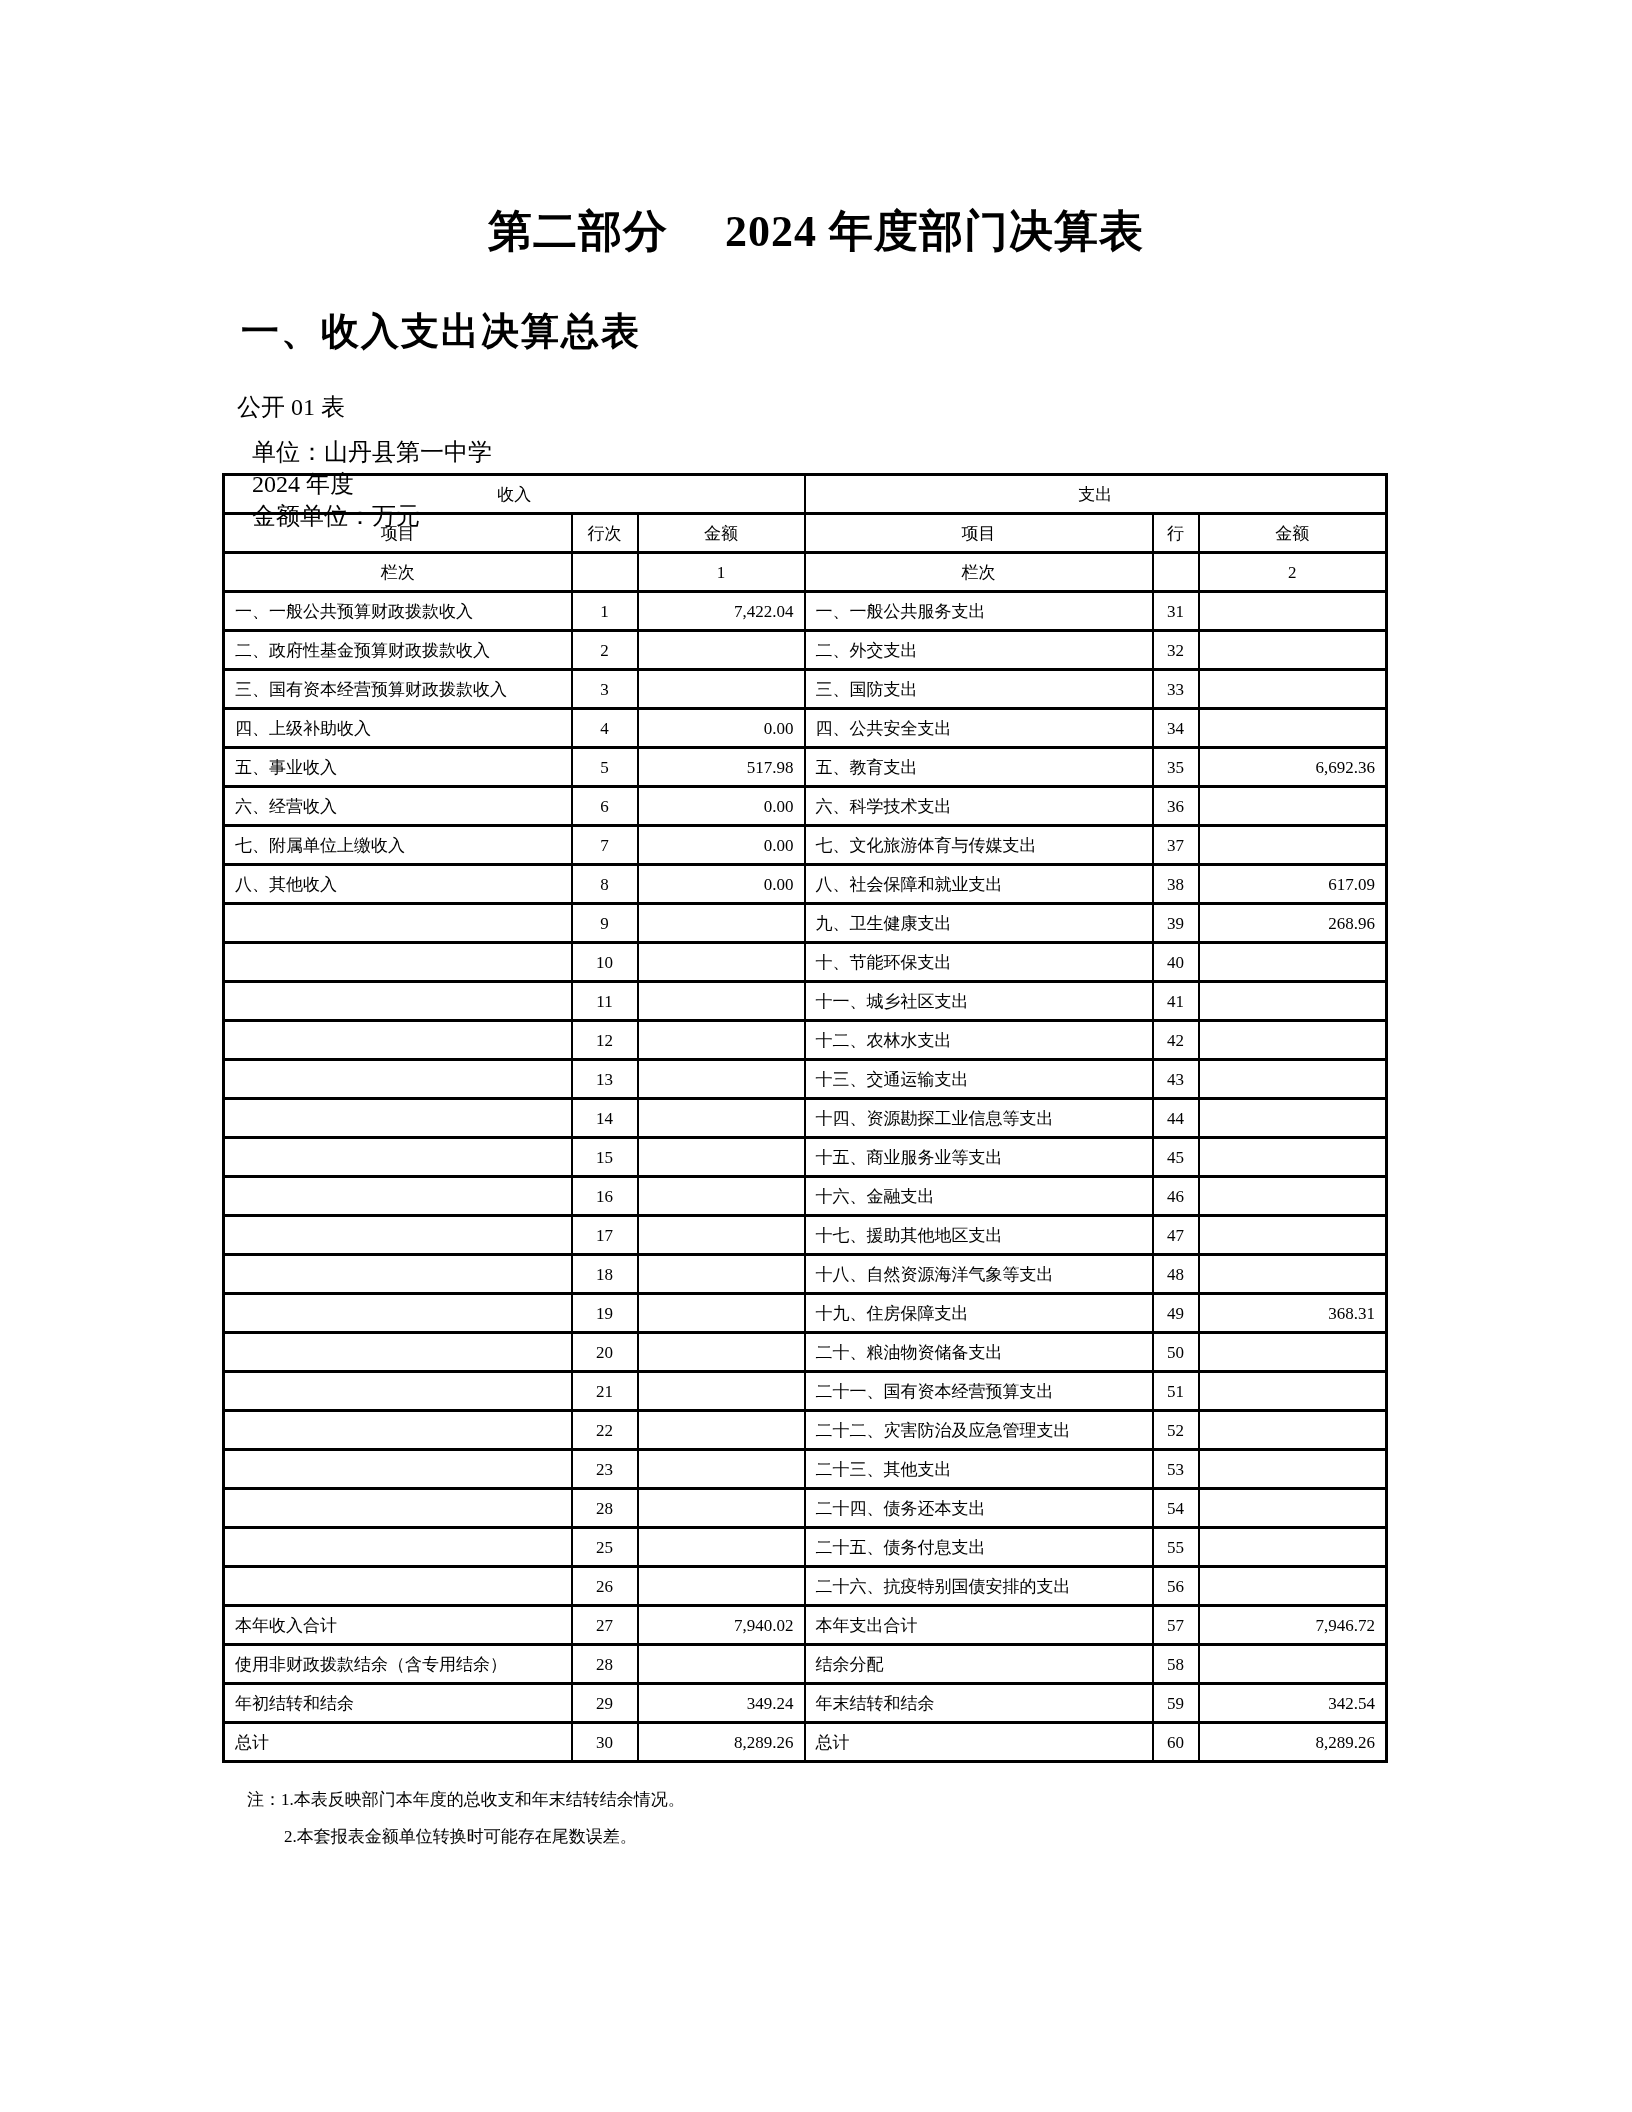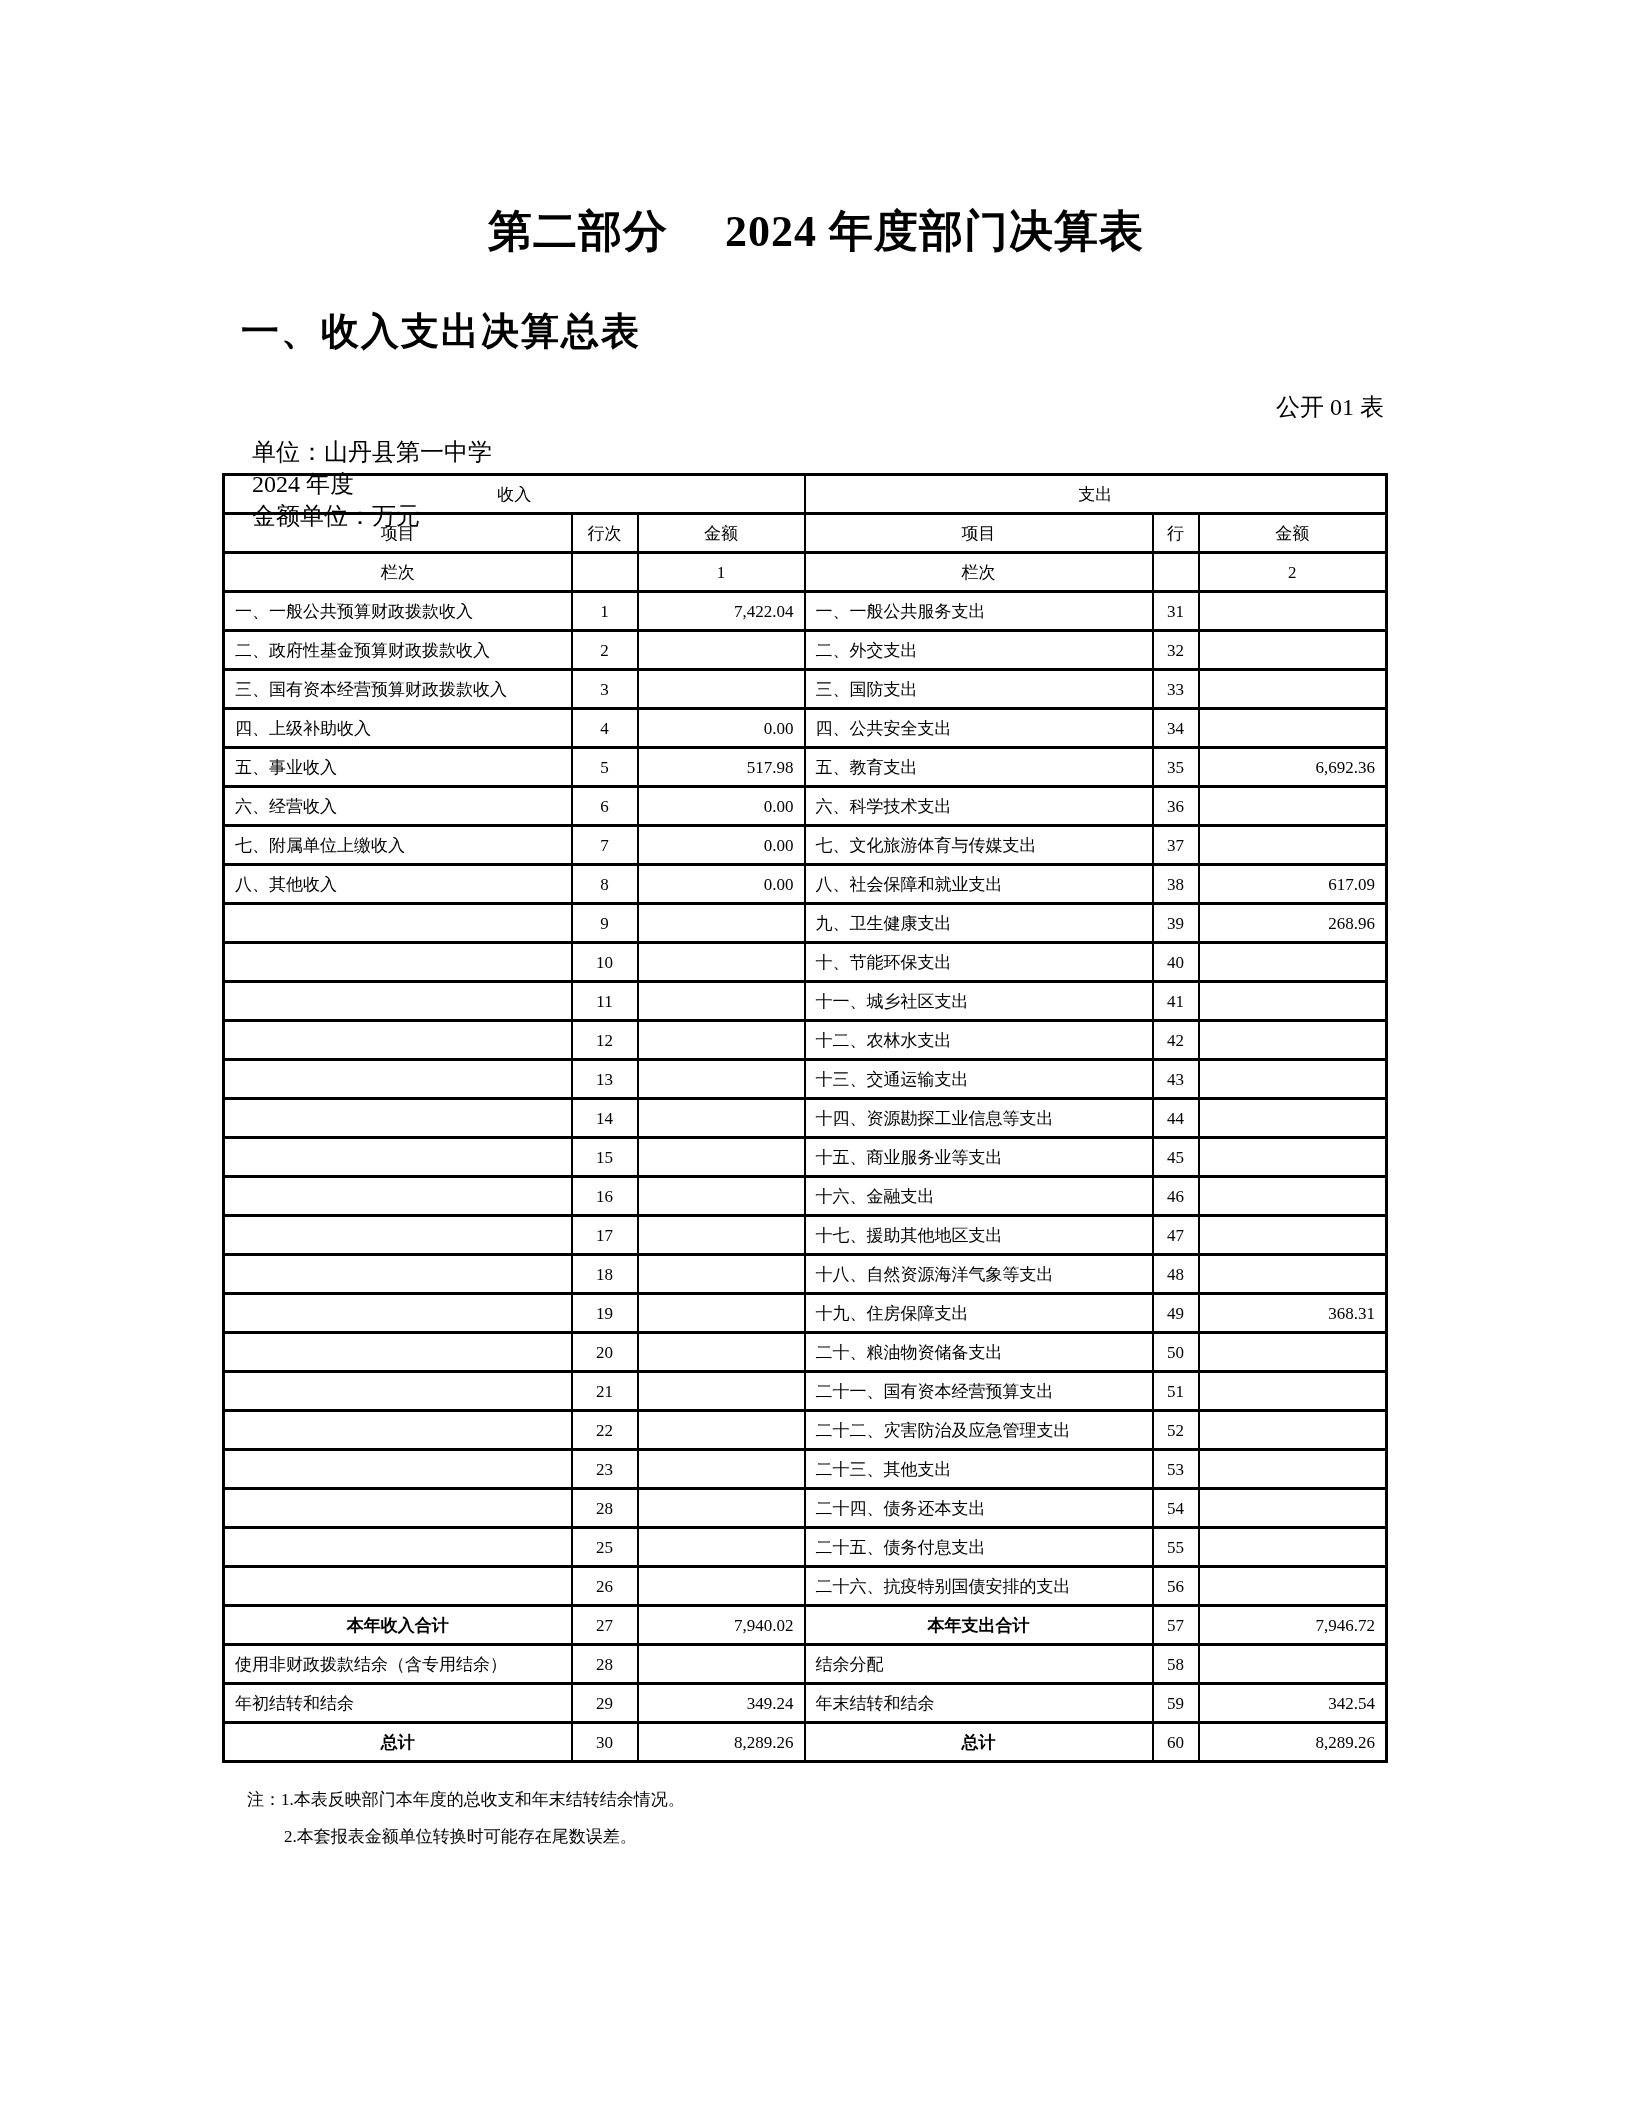--- a/index.html
+++ b/index.html
@@ -16,21 +16,21 @@
     white-space: pre; letter-spacing: 1px;
   }
   .subtitle {
     position: absolute; top: 306px; left: 241px; margin: 0;
     font-size: 38px; font-weight: bold;
     font-family: "Liberation Sans", "DejaVu Sans", sans-serif;
     letter-spacing: 2px;
   }
   .table-code {
     position: absolute; top: 391px; left: 237px; width: 1163px;
-    box-sizing: border-box; text-align: right; font-size: 24px; padding-right: 16px;
+    box-sizing: border-box; text-align: left; font-size: 24px; padding-right: 16px;
   }
   .meta-row {
     position: absolute; top: 436px; left: 237px; width: 1163px;
     box-sizing: border-box; display: flex; align-items: baseline;
     font-size: 24px; padding-left: 15px; flex-direction: column;
   }
   .meta-left  { flex: 1; text-align: left; }
   .meta-center{ flex: 0 0 auto; text-align: center; }
   .meta-right { flex: 1; text-align: right; }
 
@@ -43,21 +43,21 @@
     border: 2px solid #000;
     border-top-width: 3px; border-bottom-width: 3px;
     height: 36px; font-size: 17px; line-height: 1;
     padding: 0 10px; white-space: nowrap; overflow: hidden;
     font-family: "Liberation Serif", "DejaVu Serif", serif;
   }
   td.ghead, td.chead, td.rowno { text-align: center; padding: 0; }
   td.item { text-align: left; }
   td.amt  { text-align: right; }
   td.total {
-    text-align: center; font-weight: bold;
+    text-align: left; font-weight: normal;
     font-family: "Liberation Sans", "DejaVu Sans", sans-serif;
   }
   .note { position: absolute; font-size: 17px; white-space: pre; margin-top: 16px; }
   .note1 { top: 1772px; left: 247px; }
   .note2 { top: 1809px; left: 284px; }
 </style>
 </head>
 <body>
 
 <div class="page">

